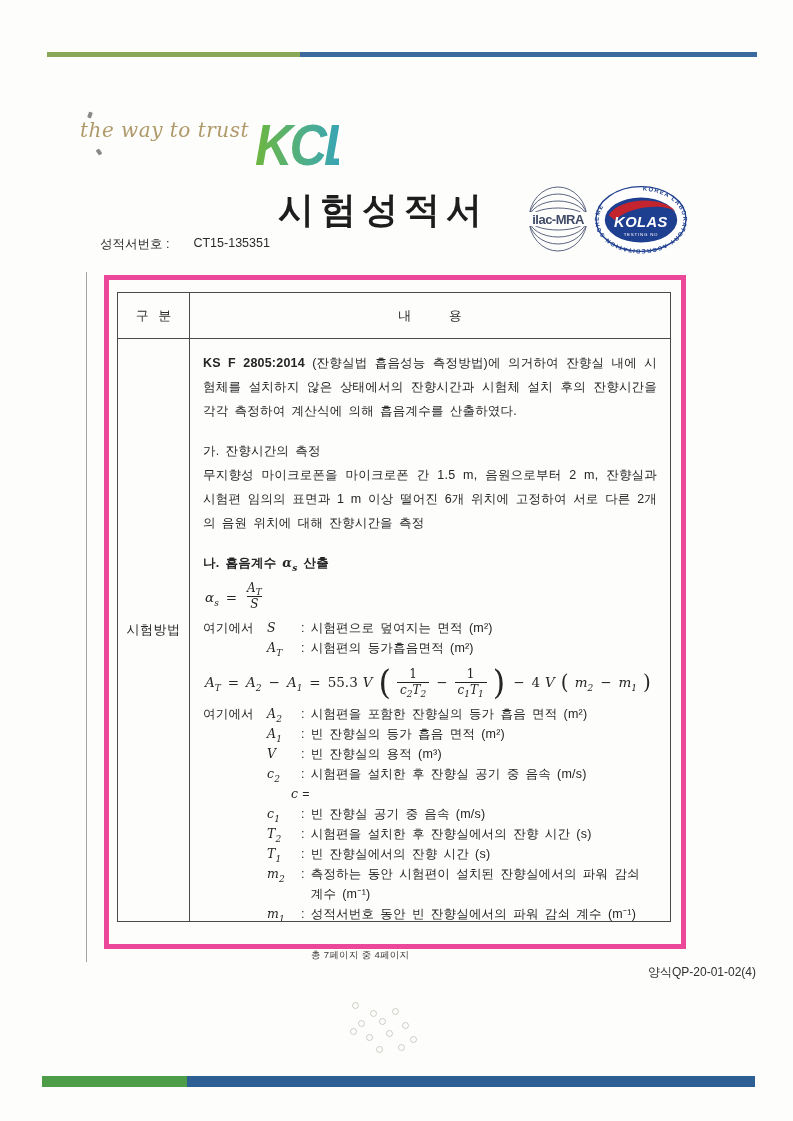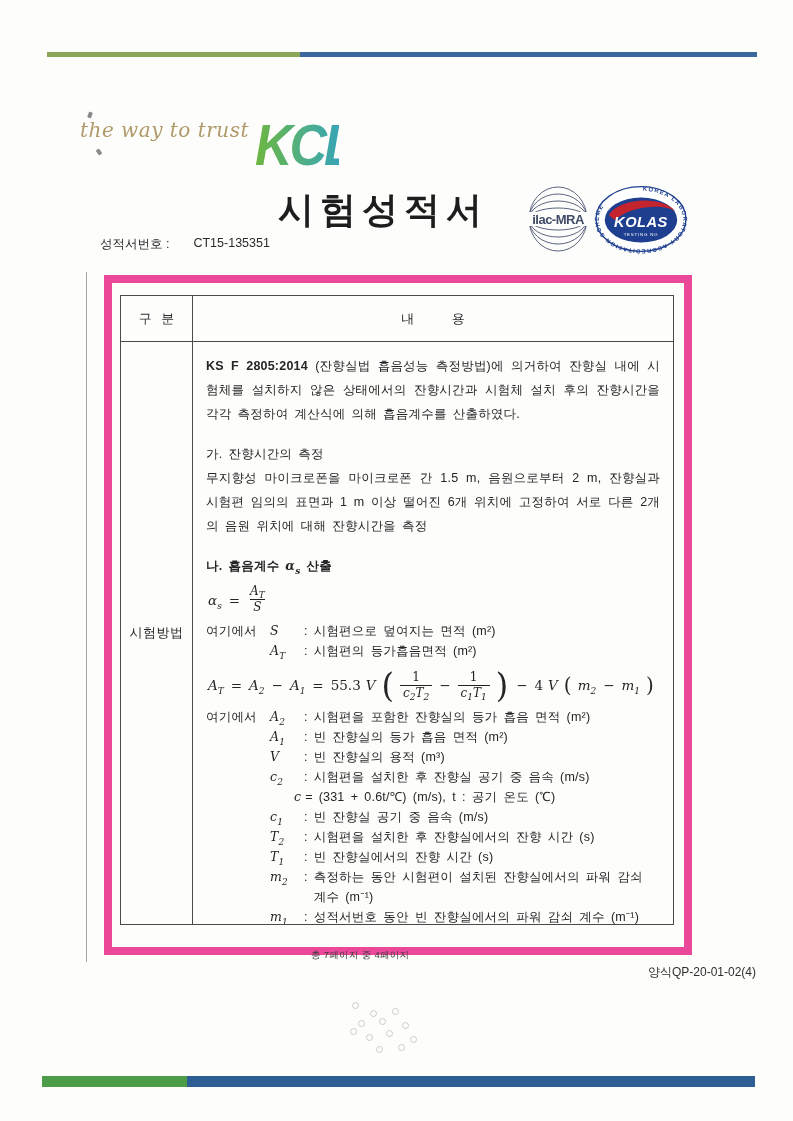--- a/index.html
+++ b/index.html
@@ -28,21 +28,21 @@
 
   
   .doc-title{position:absolute;left:0;top:186px;width:766px;text-align:center;
              font-size:36px;font-weight:700;letter-spacing:6px;color:#1d1d1d;}
   .report-no{position:absolute;left:100px;top:236px;font-size:12.5px;display:flex;gap:24px;color:#2b2b2b;}
 
   
   .stamps{position:absolute;left:527px;top:184px;display:flex;align-items:center;gap:5px;}
 
   
-  .outer-box{position:absolute;left:104px;top:275px;width:572px;height:664px;border:8px solid #ec4899;}
+  .outer-box{position:absolute;left:104px;top:275px;width:572px;height:664px;border:5px solid #ec4899;}
   .inner-table{position:absolute;left:8px;top:12px;width:552px;height:628px;border:1px solid #4a4a4a;
                display:grid;grid-template-columns:72px 1fr;grid-template-rows:46px 1fr;background:#fdfdfc;}
   .cell{box-sizing:border-box;}
   .cell.c1{border-right:1px solid #4a4a4a;}
   .cell.head{border-bottom:1px solid #4a4a4a;display:flex;align-items:center;justify-content:center;
              font-size:13px;color:#2b2b2b;}
   .head.cat{word-spacing:6px;}
   .head.cont{word-spacing:34px;}
   .cell.rowlabel{display:flex;align-items:center;justify-content:center;font-size:13px;letter-spacing:.5px;}
   .cell.content{padding:12px 13px 0 13px;font-size:12.5px;line-height:24px;text-align:justify;
@@ -234,21 +234,20 @@
               <span class="vdesc">빈 잔향실의 용적 (m³)</span>
             </div>
             <div class="var-row cont">
               <span class="vsym"><i>c</i><sub>2</sub></span>
               <span class="vsep">:</span>
               <span class="vdesc">시험편을 설치한 후 잔향실 공기 중 음속 (m/s)</span>
             </div>
             <div class="var-row note">
               <span class="vsym"><i>c</i></span>
               <span class="vsep">=</span>
-              <span class="vdesc">(331 + 0.6t/℃) (m/s),  t : 공기 온도 (℃)</span>
             </div>
             <div class="var-row cont">
               <span class="vsym"><i>c</i><sub>1</sub></span>
               <span class="vsep">:</span>
               <span class="vdesc">빈 잔향실 공기 중 음속 (m/s)</span>
             </div>
             <div class="var-row cont">
               <span class="vsym"><i>T</i><sub>2</sub></span>
               <span class="vsep">:</span>
               <span class="vdesc">시험편을 설치한 후 잔향실에서의 잔향 시간 (s)</span>

